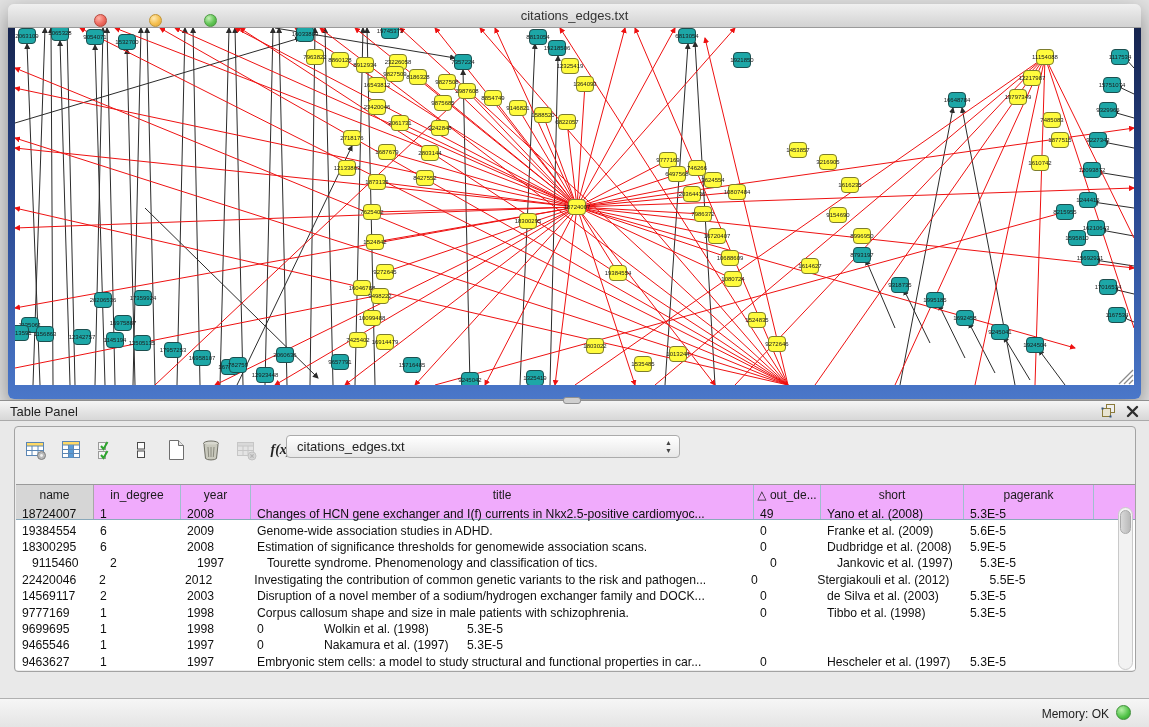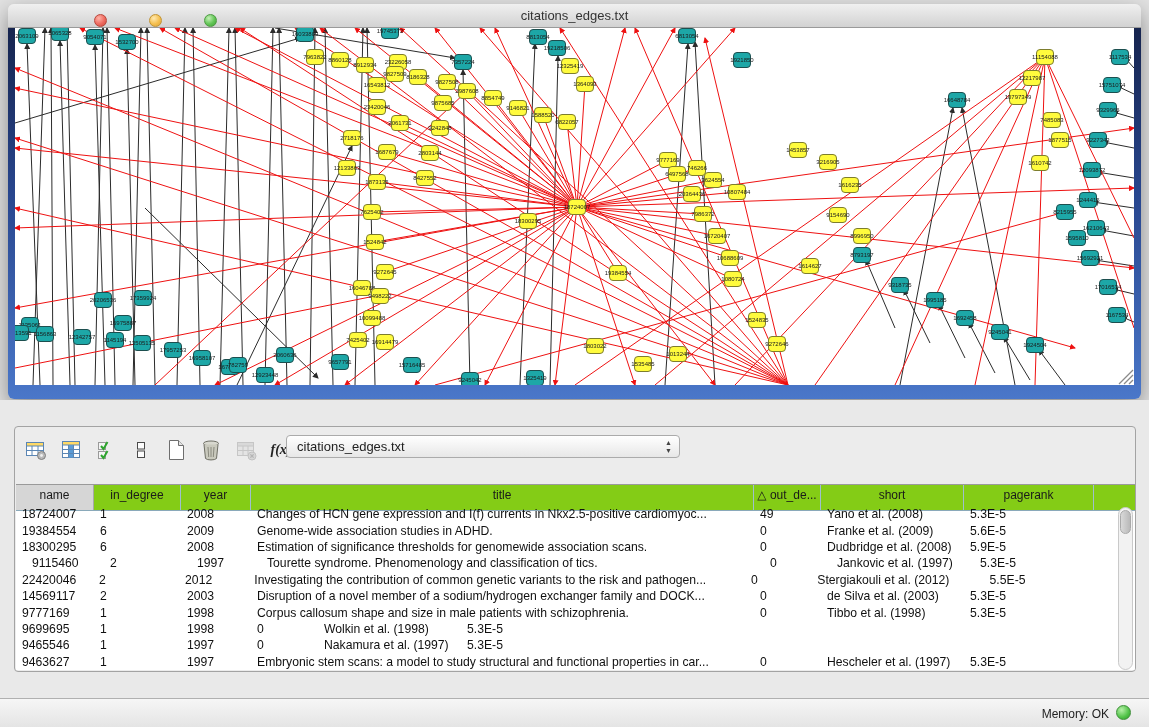--- a/index.html
+++ b/index.html
@@ -37,21 +37,21 @@
   .toolbar { position:absolute; left:8px; top:6px; height:34px; display:flex; align-items:center; gap:9px; }
   .tool-btn { width:26px; height:26px; display:flex; align-items:center; justify-content:center; }
   .fx-label { font-family:"Liberation Serif", serif; font-style:italic; font-weight:bold; font-size:14px; color:#222; }
   .combo { position:absolute; left:271px; top:8px; width:394px; height:23px;
     border:1px solid #ababab; border-radius:4px; background:linear-gradient(#ffffff,#e7e7e7);
     font-size:13px; color:#222; line-height:21px; padding-left:10px; }
   .combo .arrows { position:absolute; right:7px; top:3px; font-size:7px; line-height:8px; color:#444; text-align:center; }
 
   .table-wrap { position:absolute; left:1px; top:57px; width:1120px; height:186px; background:#fff;
     border-top:1px solid #9a9a9a; }
-  .thead { display:flex; height:26px; background:#84cc16; border-bottom:1px solid #8aa9ba; }
+  .thead { display:flex; height:35px; background:#f0abfc; border-bottom:1px solid #8aa9ba; }
   .th { font-size:12px; color:#1a1a1a; text-align:center; line-height:20px;
     border-right:1px solid #9fbfce; overflow:hidden; white-space:nowrap; }
   .th.gray { background:#d6d6d6; border-right:1px solid #a8a8a8; }
   .tbody { position:absolute; left:0; top:21px; right:24px; bottom:0; overflow:hidden; }
   .tr { display:flex; height:16.4px; align-items:center; }
   .td { font-size:12.2px; color:#101010; padding-left:6px; overflow:hidden; white-space:nowrap; }
   .vscroll { position:absolute; right:3px; top:22px; width:15px; height:163px;
     background:#f2f2f2; border:1px solid #c9c9c9; border-radius:8px; }
   .vthumb { position:absolute; left:1px; top:2px; width:11px; height:24px;
     background:linear-gradient(90deg,#d9d9d9,#b9b9b9); border:1px solid #a9a9a9; border-radius:6px; }
@@ -663,20 +663,39 @@
           <line x1="1104" y1="356" x2="1118" y2="342"></line>
           <line x1="1109" y1="356" x2="1118" y2="347"></line>
           <line x1="1114" y1="356" x2="1118" y2="352"></line>
         </g>
       </svg>
     </div>
   </div>
 </div>
 
 <div class="table-panel">
+  <div class="panel-header">
+    <div class="drag-notch"></div>
+    <div class="panel-title">Table Panel</div>
+    <div class="panel-hicons">
+      <span>
+        <svg width="15" height="15" viewBox="0 0 15 15">
+          <rect x="5.5" y="1.5" width="8" height="8" fill="#efefef" stroke="#8a7a3a"></rect>
+          <rect x="1.5" y="5.5" width="8" height="8" fill="#e8e4d2" stroke="#8a7a3a"></rect>
+          <rect x="0.5" y="4.5" width="2" height="2" fill="#33557f"></rect>
+          <rect x="8.5" y="12.5" width="2" height="2" fill="#33557f"></rect>
+        </svg>
+      </span>
+      <span>
+        <svg width="13" height="13" viewBox="0 0 13 13">
+          <path d="M2,2 L11,11 M11,2 L2,11" stroke="#2d2d2d" stroke-width="2.4" stroke-linecap="round"></path>
+        </svg>
+      </span>
+    </div>
+  </div>
 
   <div class="content-box">
     <div class="toolbar">
       <span class="tool-btn">
         <svg width="24" height="24" viewBox="0 0 24 24">
           <rect x="2.5" y="4.5" width="17" height="13" fill="#fff" stroke="#5b86b4"></rect>
           <rect x="2.5" y="4.5" width="17" height="3.5" fill="#ffd966" stroke="#5b86b4"></rect>
           <line x1="8" y1="8" x2="8" y2="17.5" stroke="#5b86b4"></line>
           <line x1="14" y1="8" x2="14" y2="17.5" stroke="#5b86b4"></line>
           <line x1="2.5" y1="12.5" x2="19.5" y2="12.5" stroke="#5b86b4"></line>
@@ -752,21 +771,21 @@
           <div class="th" style="width: 503px;">title</div>
           <div class="th" style="width: 67px;">△ out_de...</div>
           <div class="th" style="width: 143px;">short</div>
           <div class="th" style="width: 130px;">pagerank</div>
         </div>
       <div class="tbody">
           <div class="tr">
             <div class="td" style="width: 78px;">18724007</div>
             <div class="td" style="width: 87px;">1</div>
             <div class="td" style="width: 70px;">2008</div>
-            <div class="td" style="width: 503px;">Changes of HCN gene expression and I(f) currents in Nkx2.5-positive cardiomyoc...</div>
+            <div class="td" style="width: 503px;">Changes of HCN gene exchanger and I(f) currents in Nkx2.5-positive cardiomyoc...</div>
             <div class="td" style="width: 67px;">49</div>
             <div class="td" style="width: 143px;">Yano et al. (2008)</div>
             <div class="td" style="width: 130px;">5.3E-5</div>
           </div>
           <div class="tr">
             <div class="td" style="width: 78px;">19384554</div>
             <div class="td" style="width: 87px;">6</div>
             <div class="td" style="width: 70px;">2009</div>
             <div class="td" style="width: 503px;">Genome-wide association studies in ADHD.</div>
             <div class="td" style="width: 67px;">0</div>
@@ -831,21 +850,21 @@
             <div class="td" style="width: 87px;">1</div>
             <div class="td" style="width: 70px;">1997</div>
             <div class="td" style="width: 67px;">0</div>
             <div class="td" style="width: 143px;">Nakamura et al. (1997)</div>
             <div class="td" style="width: 130px;">5.3E-5</div>
           </div>
           <div class="tr">
             <div class="td" style="width: 78px;">9463627</div>
             <div class="td" style="width: 87px;">1</div>
             <div class="td" style="width: 70px;">1997</div>
-            <div class="td" style="width: 503px;">Embryonic stem scans: a model to study structural and functional properties in car...</div>
+            <div class="td" style="width: 503px;">Embryonic stem cells: a model to study structural and functional properties in car...</div>
             <div class="td" style="width: 67px;">0</div>
             <div class="td" style="width: 143px;">Hescheler et al. (1997)</div>
             <div class="td" style="width: 130px;">5.3E-5</div>
           </div>
         </div>
       <div class="vscroll">
         <div class="vthumb"></div>
       </div>
     </div>
 

